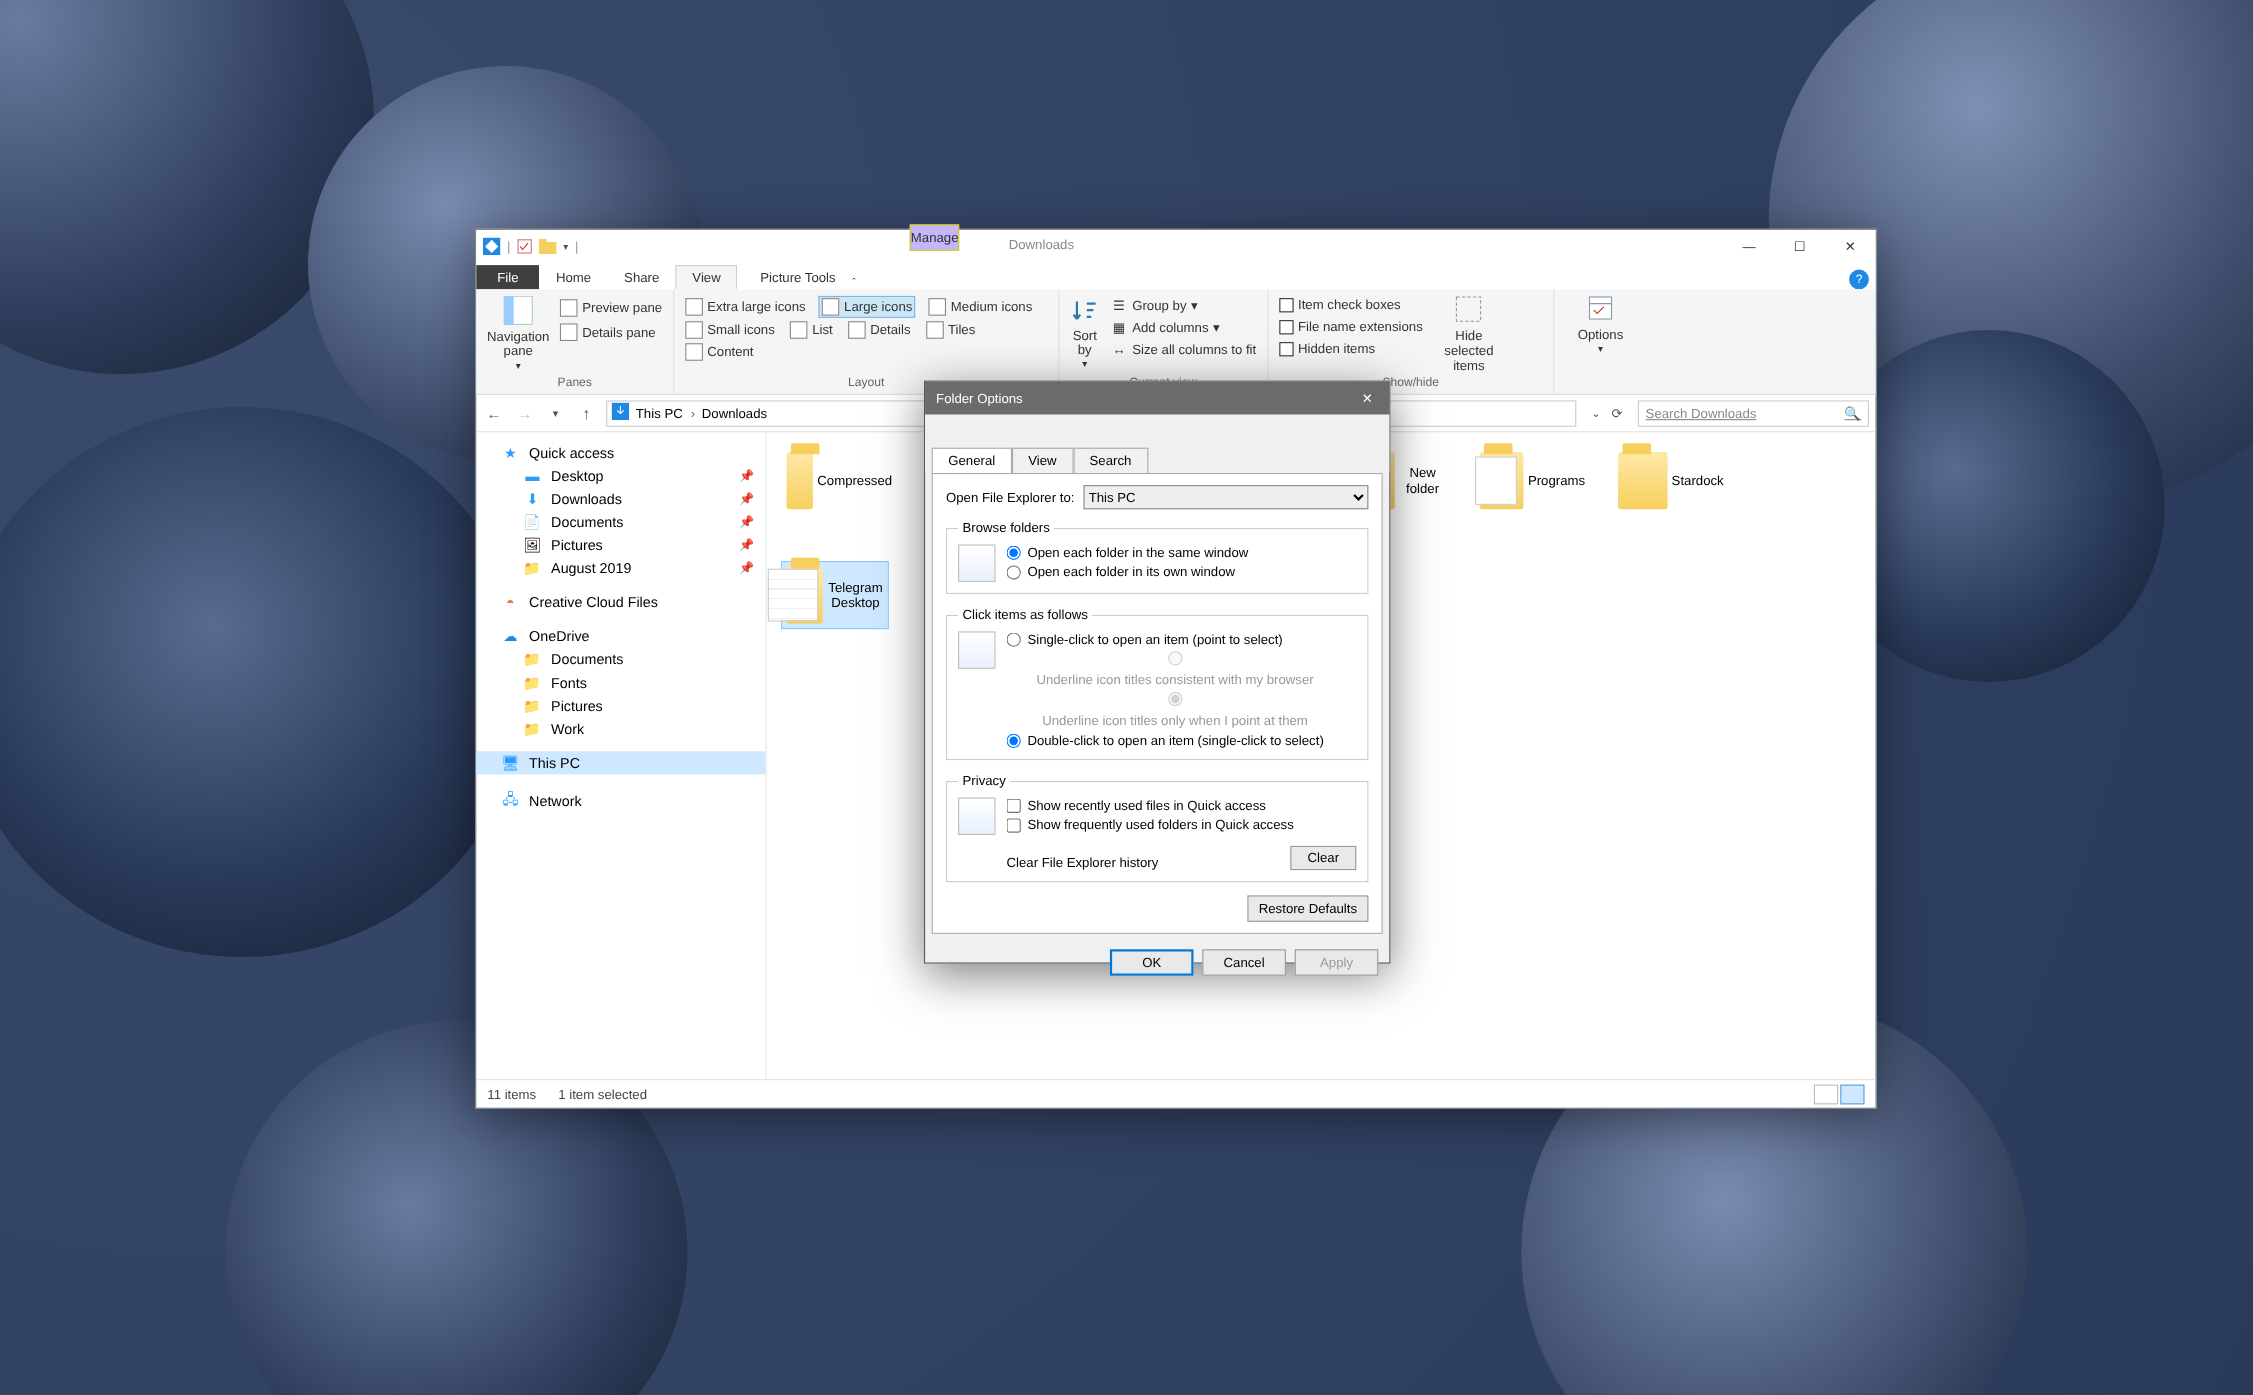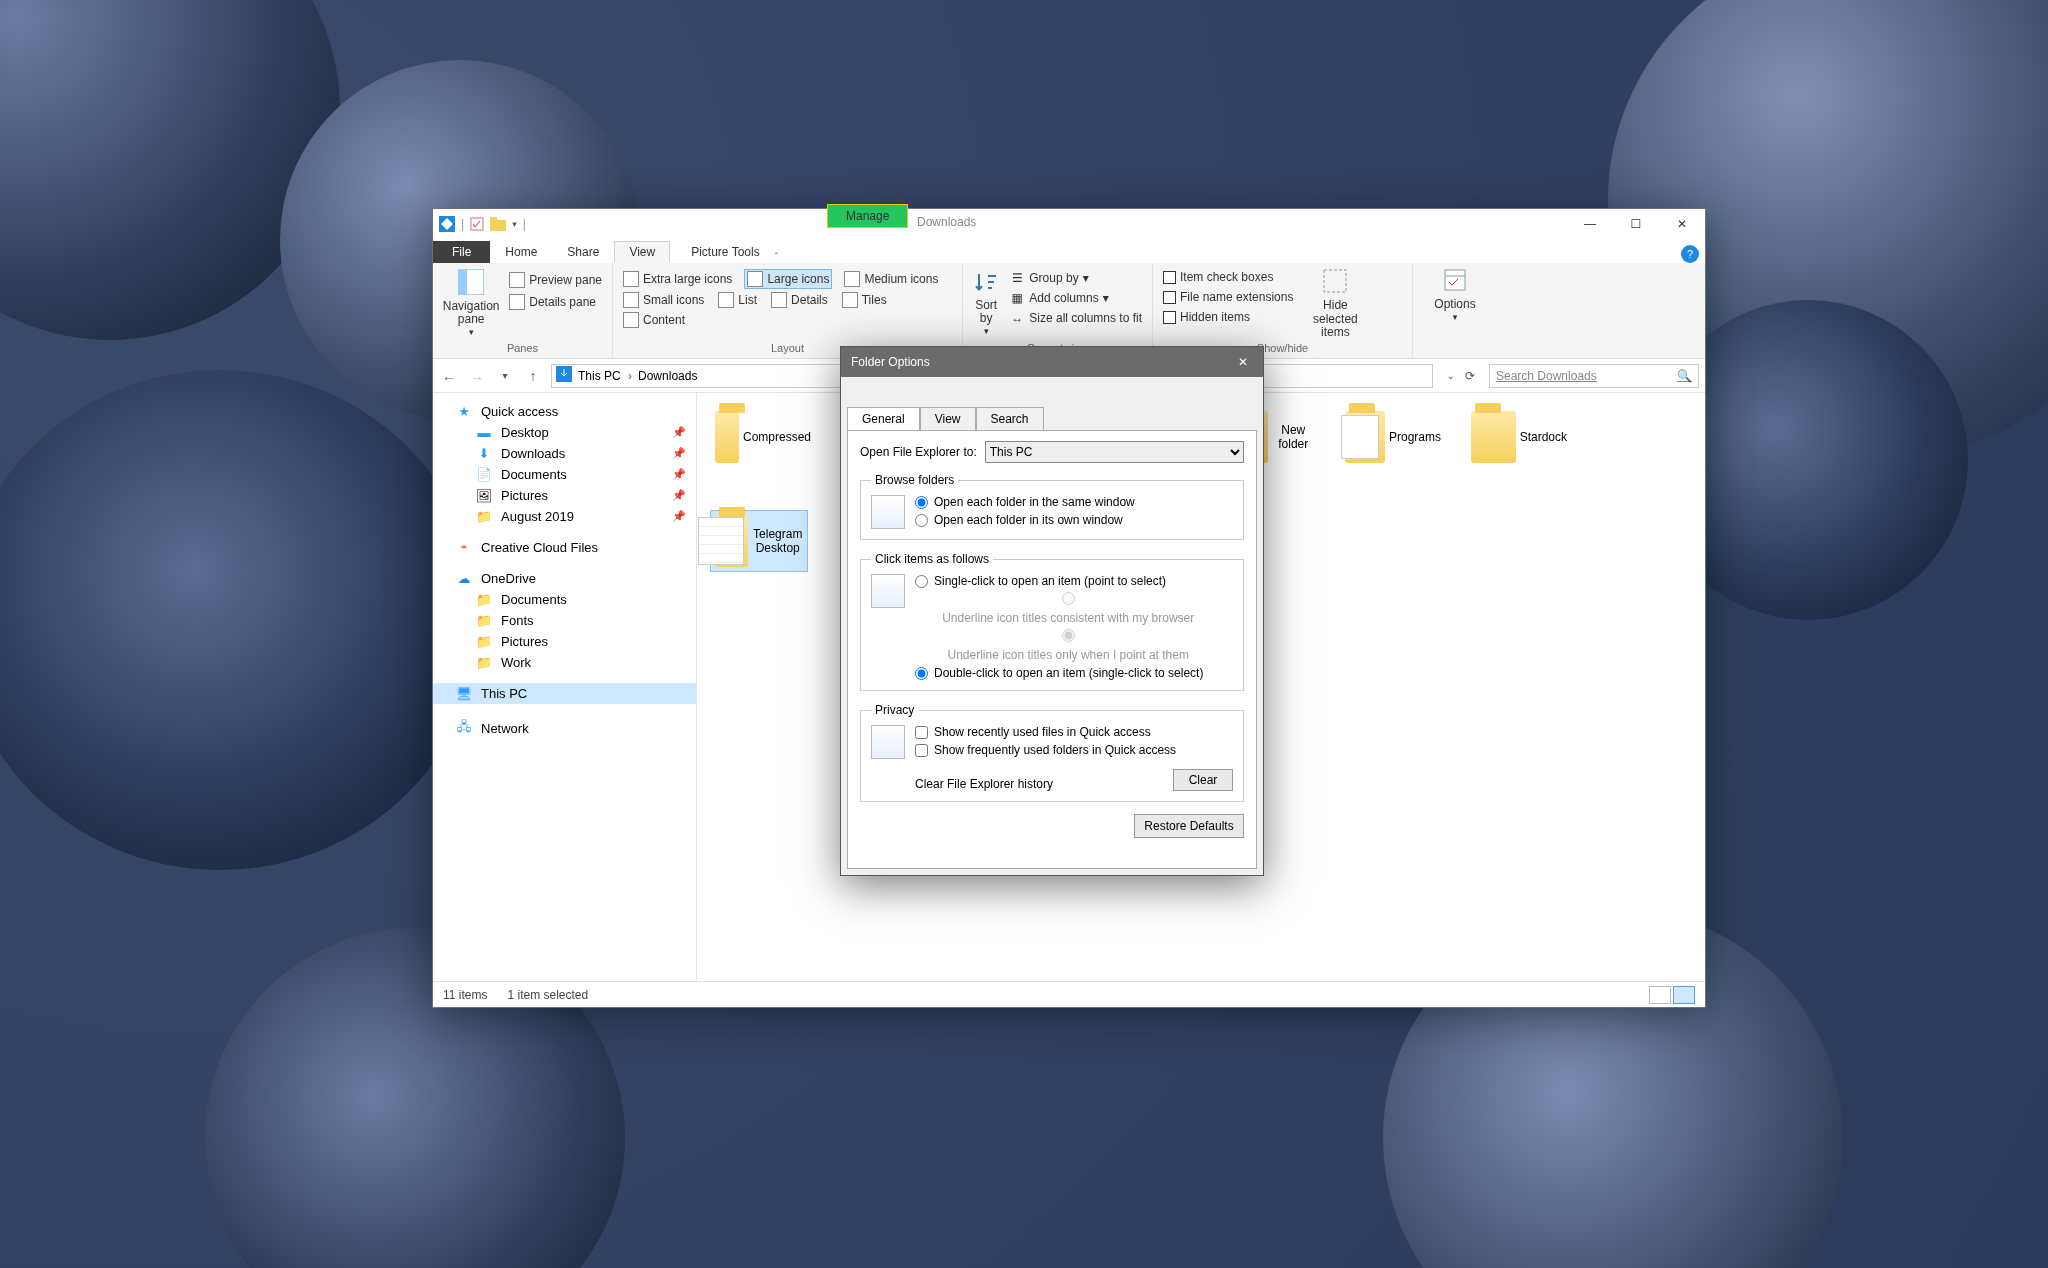--- a/index.html
+++ b/index.html
@@ -22,21 +22,21 @@
 
 .explorer {
   position: absolute; left: 432px; top: 208px; width: 1274px; height: 800px;
   background: #fff; border: 1px solid #707070; box-shadow: 0 8px 40px rgba(0,0,0,.4);
   display: flex; flex-direction: column;
 }
 .titlebar { height: 30px; background:#fff; display:flex; align-items:center; font-size:12px; color:#333; position:relative;}
 .titlebar .qat { display:flex; align-items:center; gap:6px; padding-left:6px;}
 .titlebar .qat svg { display:block; }
 .titlebar .manage-tab-wrap { position:absolute; left:394px; top:0;}
-.titlebar .manage-tab { background:#22c55e; padding:4px 18px; border:1px solid #d8d000; font-size:12px;}
+.titlebar .manage-tab { background:#c4b5fd; padding:4px 0; border:1px solid #d8d000; font-size:12px;}
 .titlebar .ctx-title { position:absolute; left:484px; color:#888; font-size:12px; top:6px;}
 .winbtns { margin-left:auto; display:flex;}
 .winbtn { width:46px; height:30px; display:flex; align-items:center; justify-content:center; color:#333;}
 
 .tabs { height:24px; background:#fff; display:flex; align-items:flex-end; font-size:12px;}
 .tab { padding:3px 14px; color:#333; border:1px solid transparent;}
 .tab.file { background:#3f3f3f; color:#fff; padding:3px 18px;}
 .tab.active { background:#f5f5f5; border:1px solid #d0d0d0; border-bottom-color:#f5f5f5;}
 .tab.pic { margin-left:6px;}
 .help-icon { margin-left:auto; width:18px;height:18px;border-radius:50%;background:#1e88e5;color:#fff;font-size:11px;display:flex;align-items:center;justify-content:center;margin-right:6px;}
@@ -512,13 +512,18 @@
             <button class="btn small">Clear</button>
           </div>
         </div>
       </div>
     </fieldset>
 
     <div class="restore-row">
       <button class="btn" style="min-width:110px">Restore Defaults</button>
     </div>
   </div>
+  <div class="dlg-footer">
+    <button class="btn primary">OK</button>
+    <button class="btn">Cancel</button>
+    <button class="btn disabled">Apply</button>
+  </div>
 </div>
 
 </body></html>

